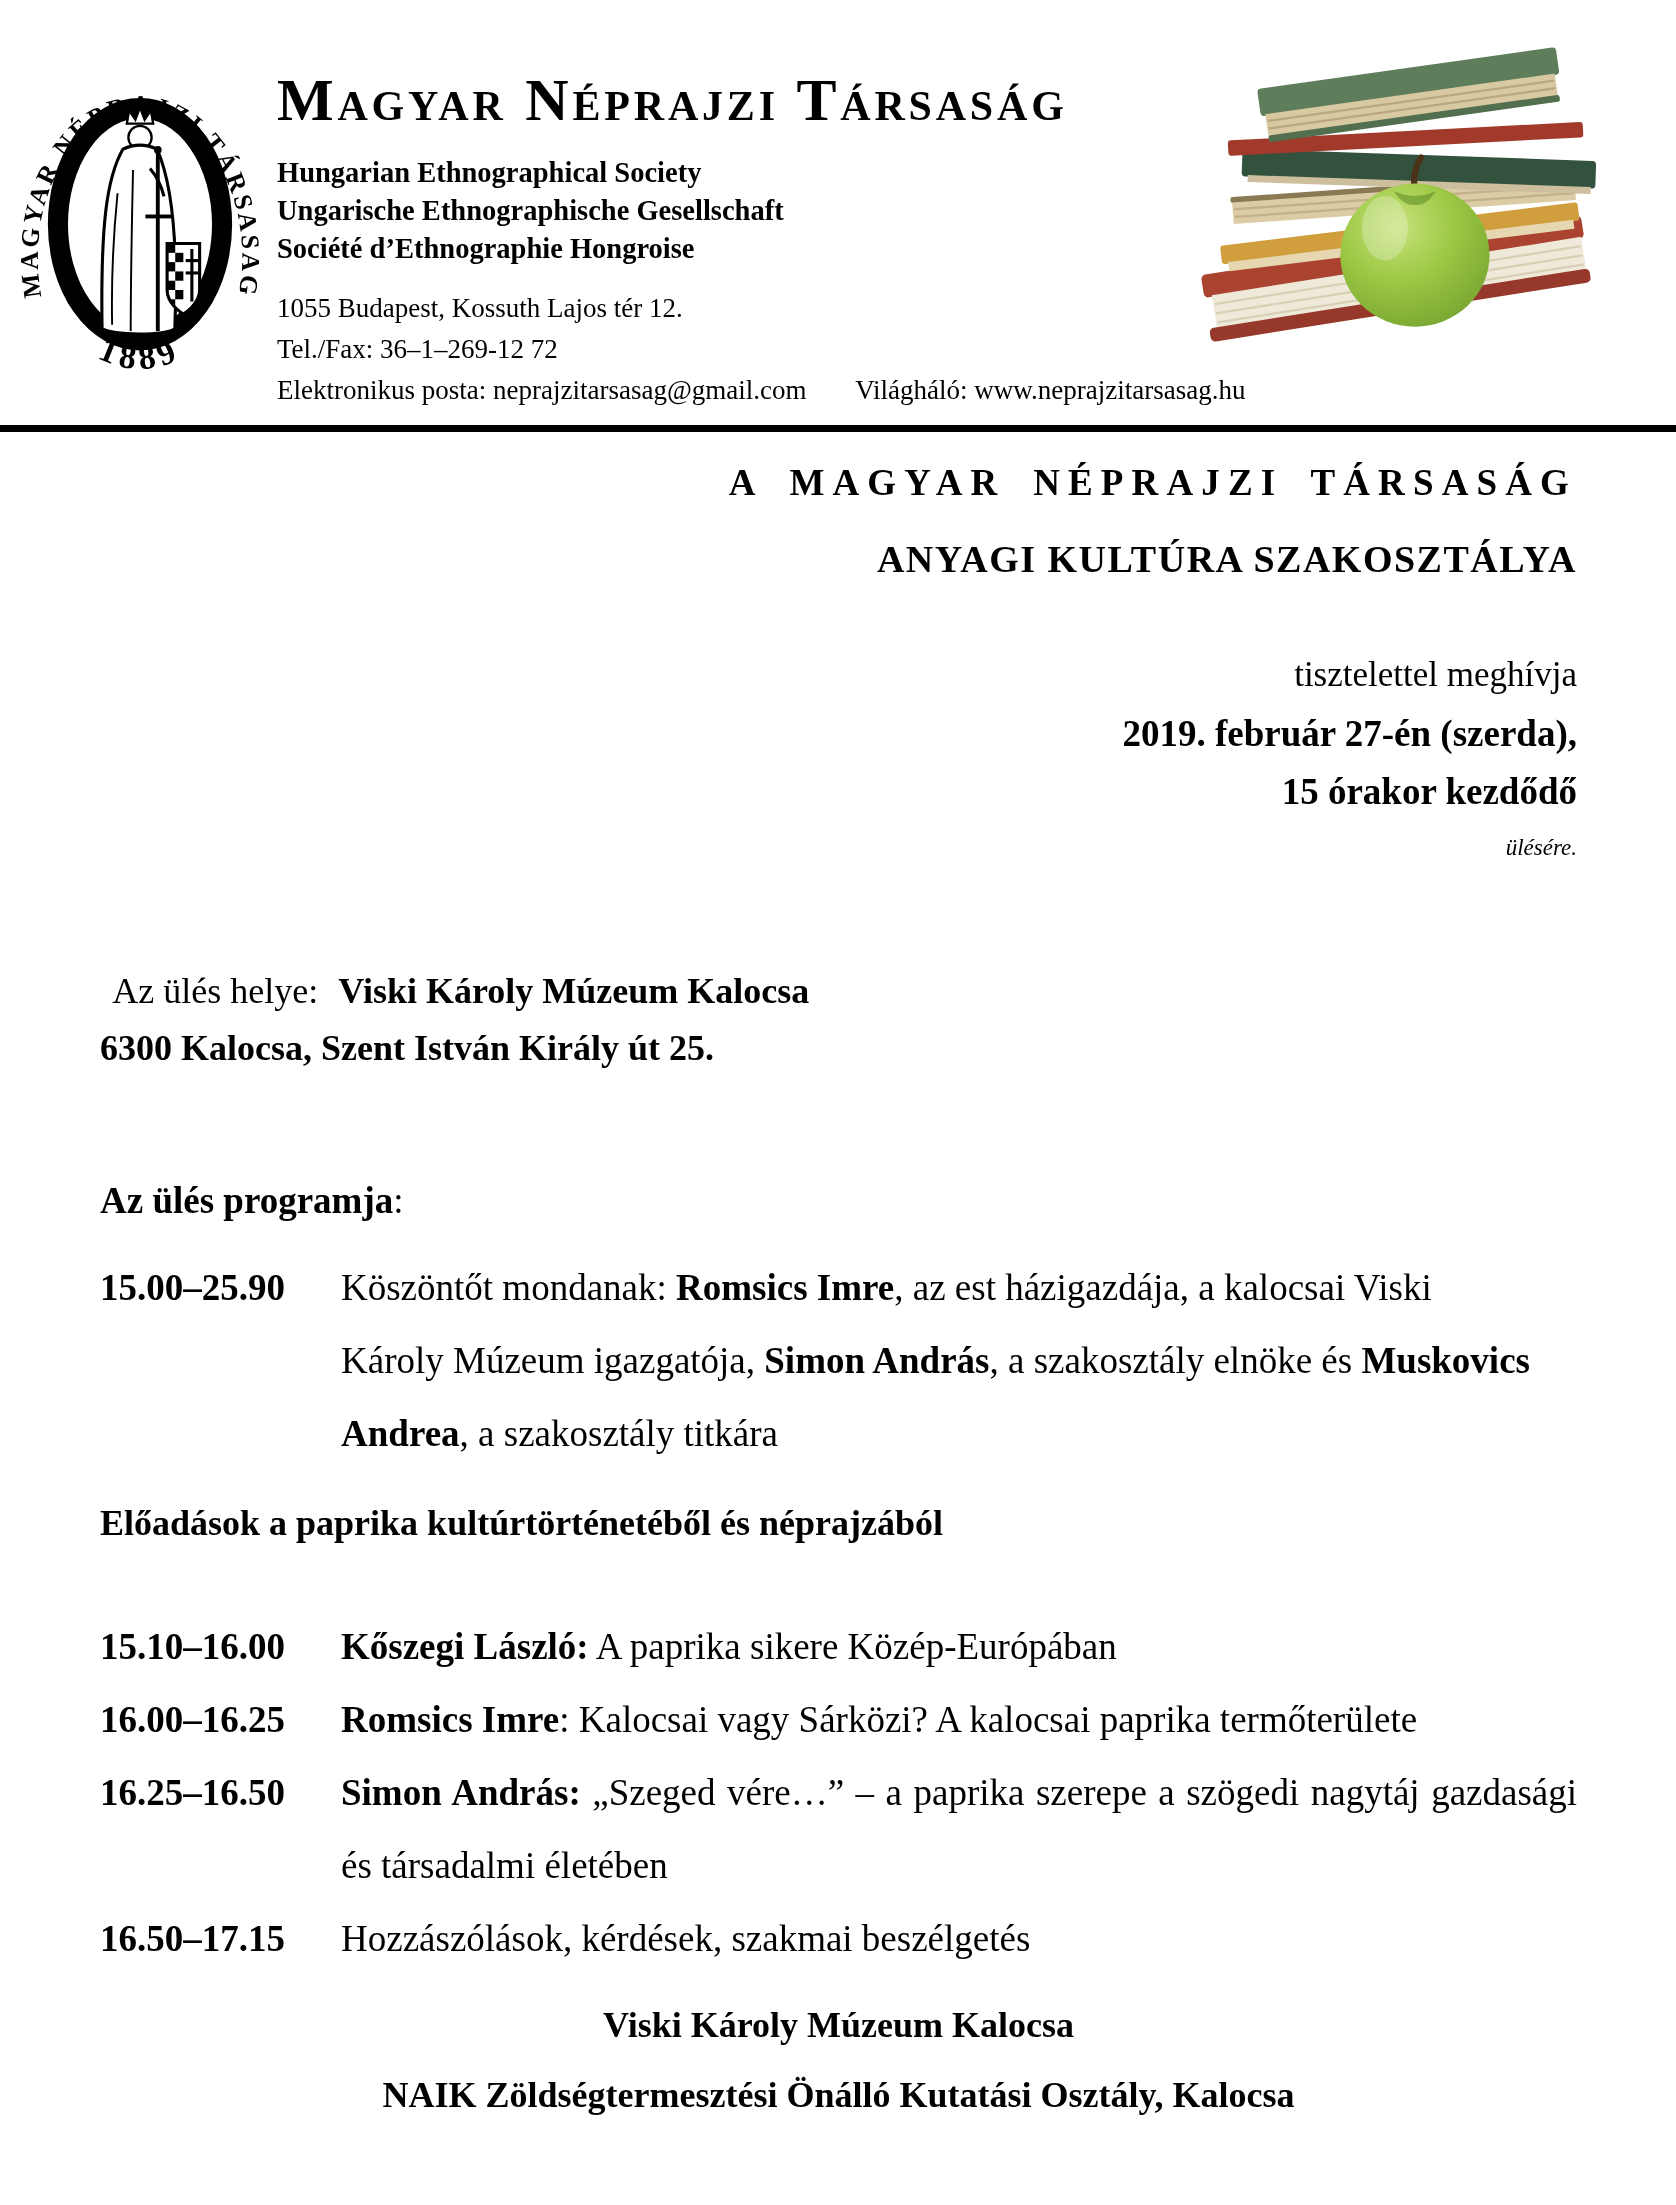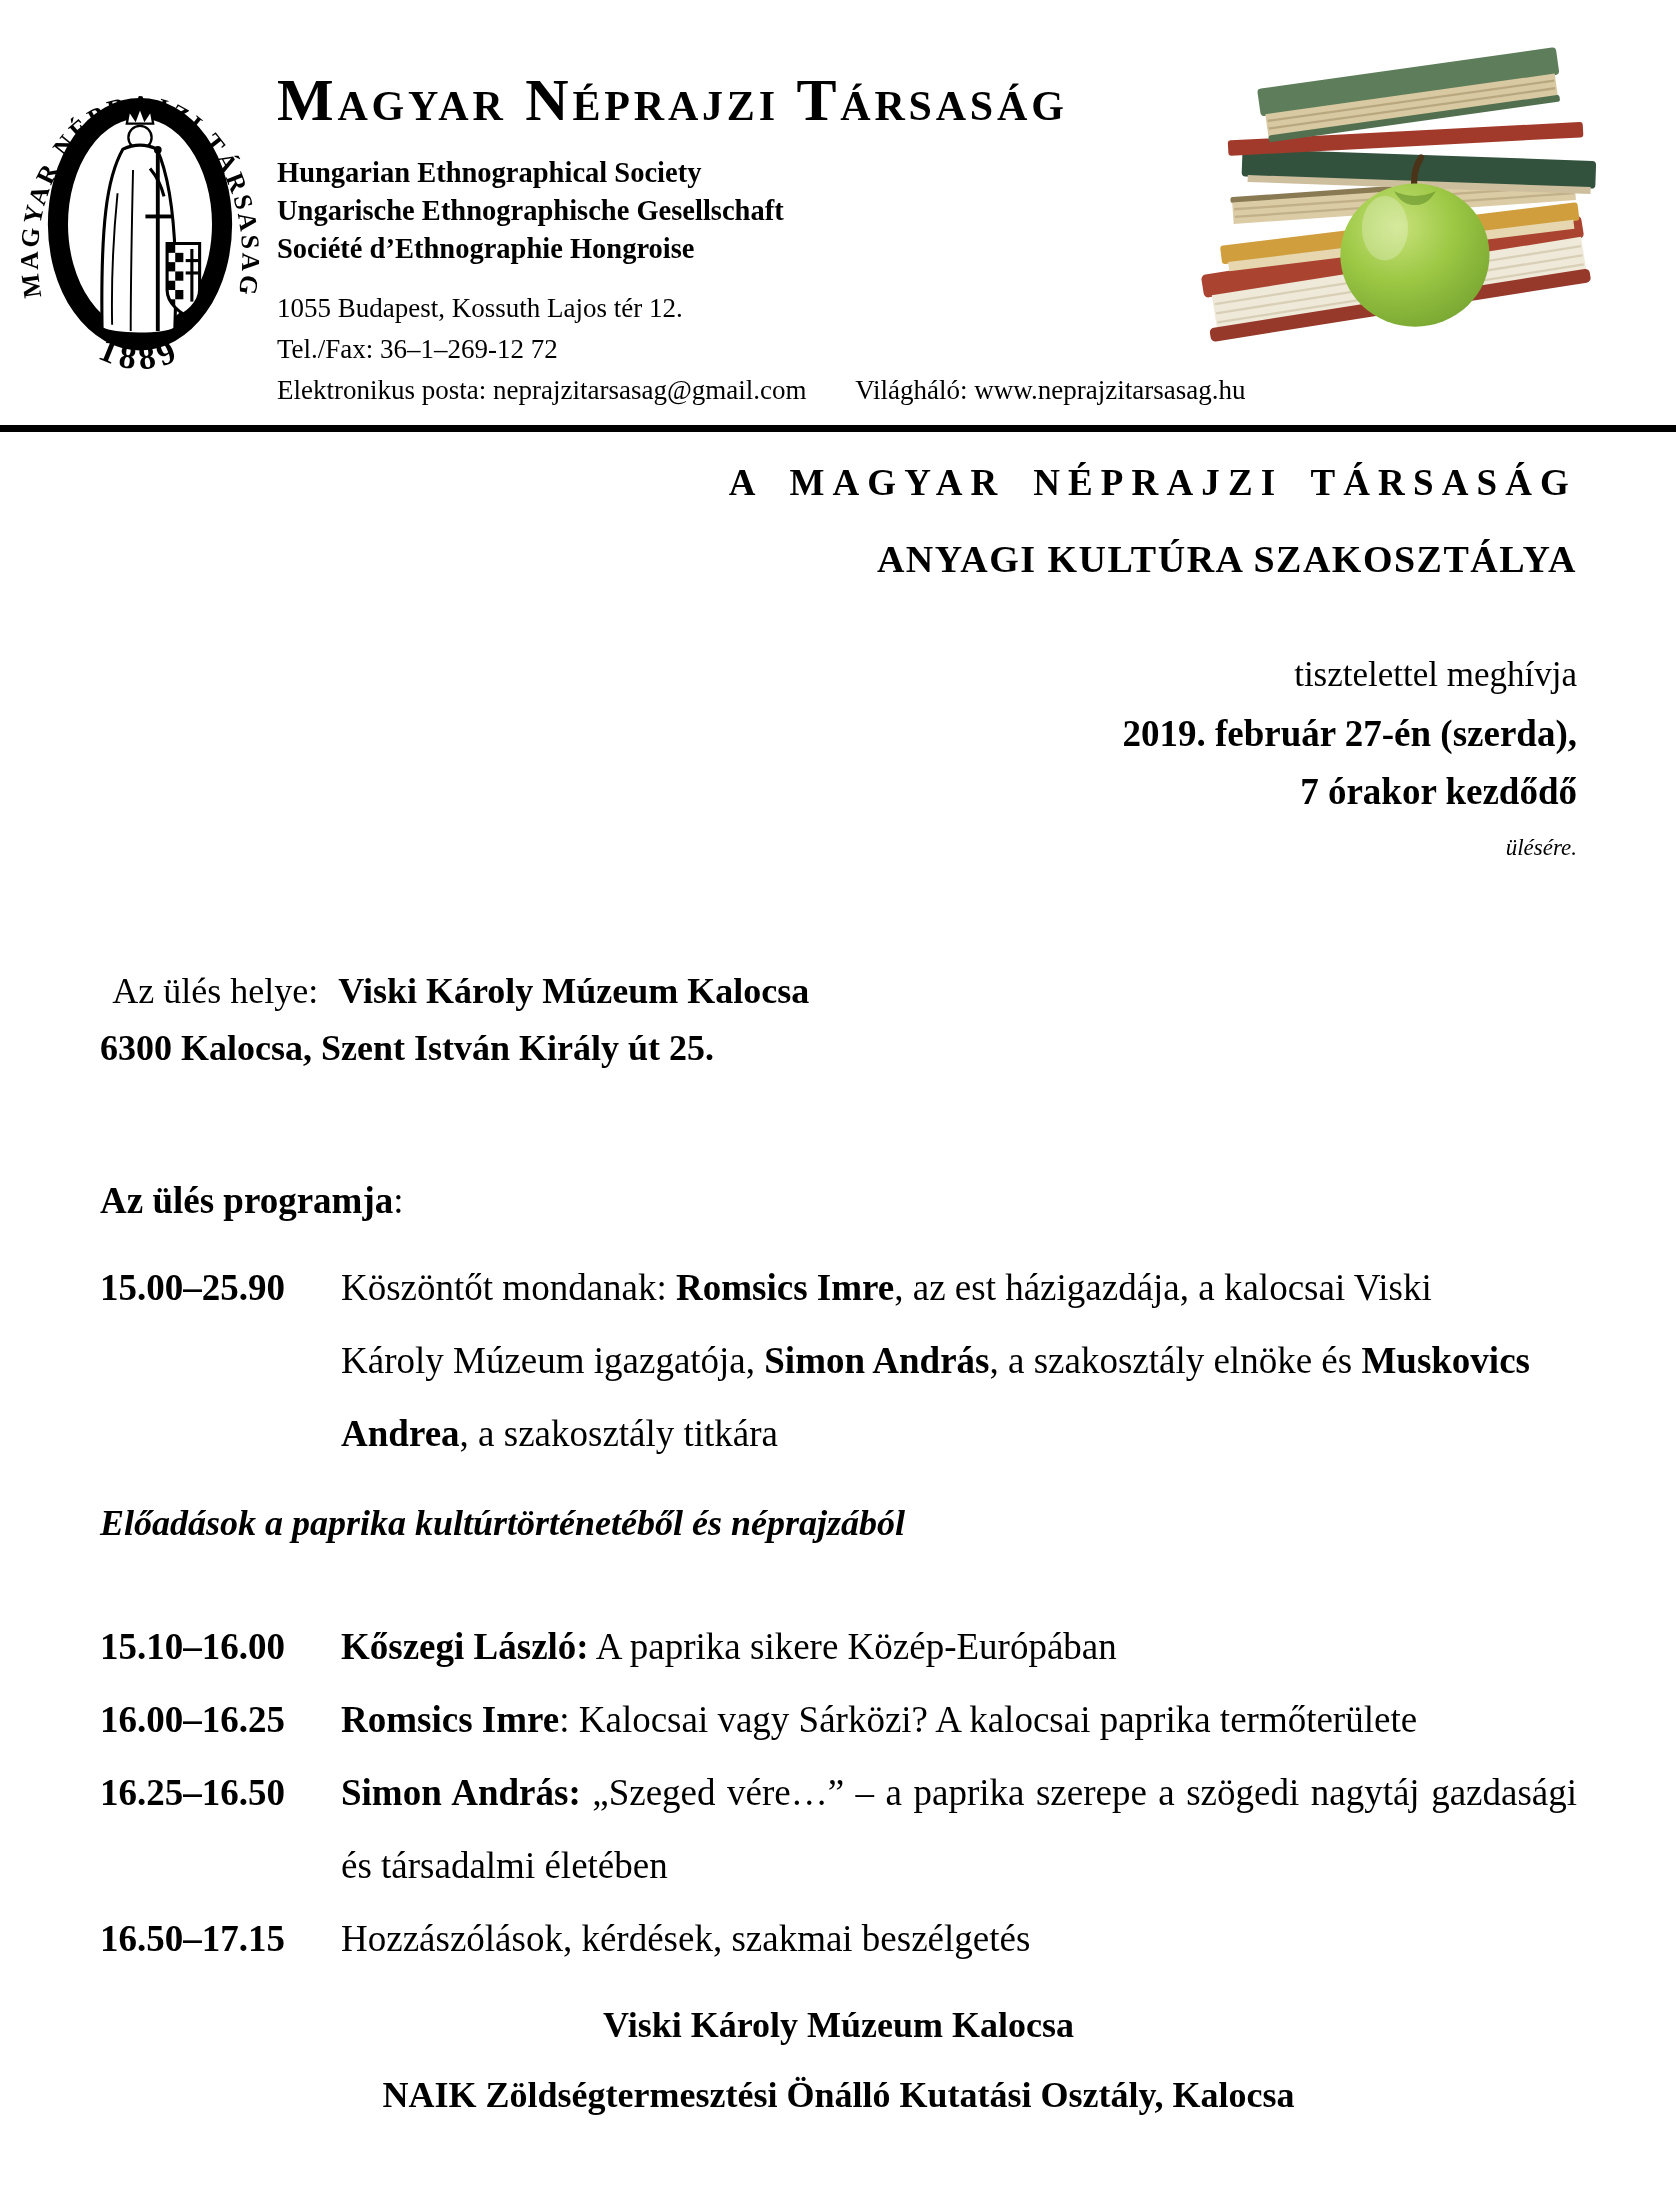--- a/index.html
+++ b/index.html
@@ -50,21 +50,21 @@
   .prog-head .hb{font-weight:700;}
 
   .sched{font-size:37px;line-height:73px;}
   .row{display:flex;margin:0;}
   .row .t{flex:0 0 241px;font-weight:700;}
   .row .d{flex:1;min-width:0;}
   .row .d b{font-weight:700;}
   .welcome{margin-top:28px;}
   .welcome .d{max-width:1200px;}
   .d.j{text-align:justify;}
-  .section-head{margin:31px 0 0;font-size:36px;line-height:44px;font-weight:700;font-style:italic;}
+  .section-head{margin:31px 0 0;font-size:36px;line-height:44px;font-weight:700;}
   .talks{margin-top:65px;}
 
   footer{margin-top:15.4px;text-align:center;font-size:36px;line-height:70px;}
   footer p{margin:0;}
   .f-head{font-weight:700;font-style:italic;}
   .f-org{font-weight:700;}
 </style>
 </head>
 <body>
 
@@ -192,21 +192,21 @@
 
   <hr class="rule">
 
   <main>
 
     <p class="c org1">A MAGYAR NÉPRAJZI TÁRSASÁG</p>
     <p class="c org2">ANYAGI KULTÚRA SZAKOSZTÁLYA</p>
 
     <p class="c invite">tisztelettel meghívja</p>
     <p class="c dateline">2019. február 27-én (szerda),</p>
-    <p class="c timeline">7 órakor kezdődő</p>
+    <p class="c timeline">15 órakor kezdődő</p>
     <p class="c closing">ülésére.</p>
 
     <div class="venue">
       <p class="l1">
         <span>Az ülés helye:</span><span class="name">Viski Károly Múzeum Kalocsa</span>
       </p>
       <p class="l2">6300 Kalocsa, Szent István Király út 25.</p>
     </div>
 
     <p class="prog-head">

